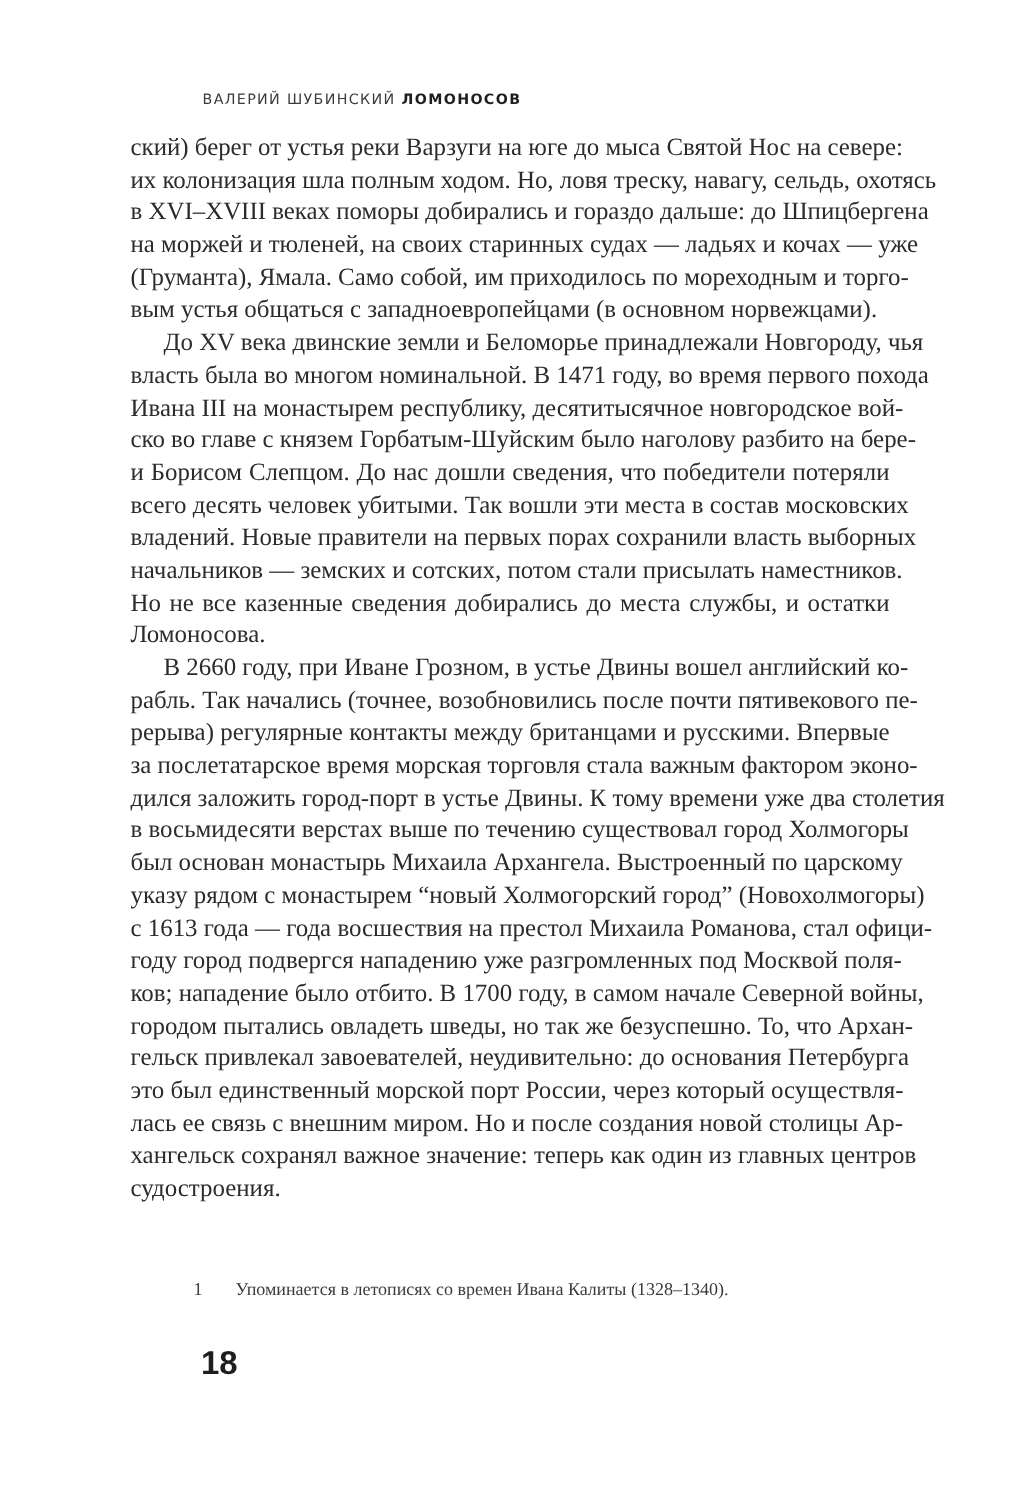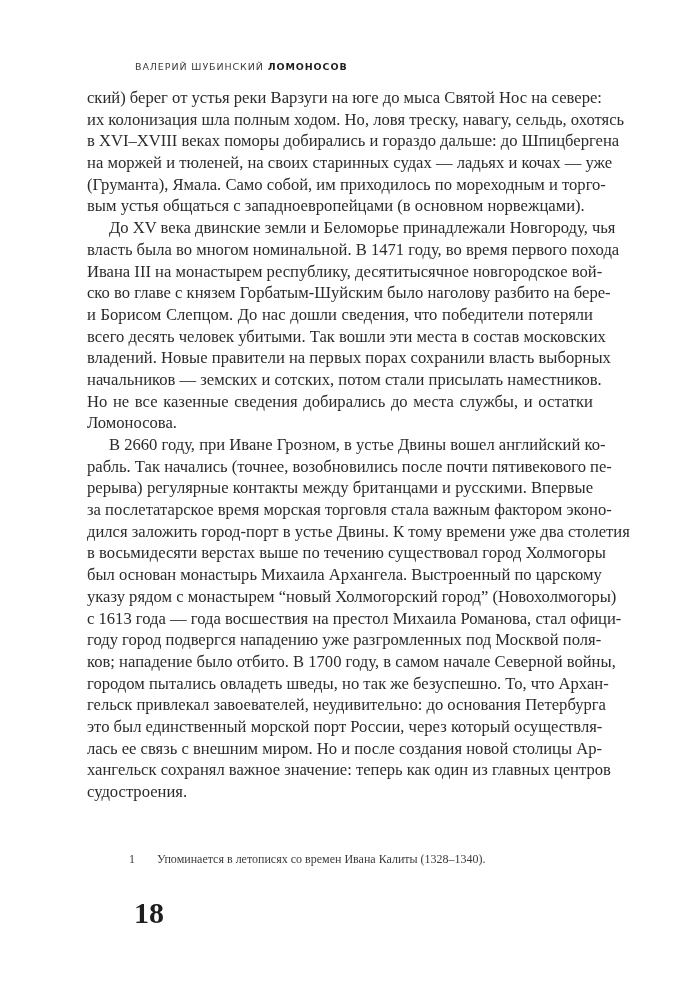--- a/index.html
+++ b/index.html
@@ -67,23 +67,23 @@
       margin-left: 23px;
     }
     .footnote .fn-num {
       display: inline-block;
       width: 28px;
     }
     .page-number {
       position: absolute;
       left: 134px;
       top: 896px;
-      font-family: Liberation Serif, serif;
+      font-family: Liberation Sans, sans-serif;
       font-weight: bold;
-      font-size: 30px;
+      font-size: 22px;
       color: #1e1e1e;
     }
   </style>
 </head>
 <body>
 
 <div class="running-head">
   <span>ВАЛЕРИЙ ШУБИНСКИЙ</span>
   <span class="title">ЛОМОНОСОВ</span>
 </div>

